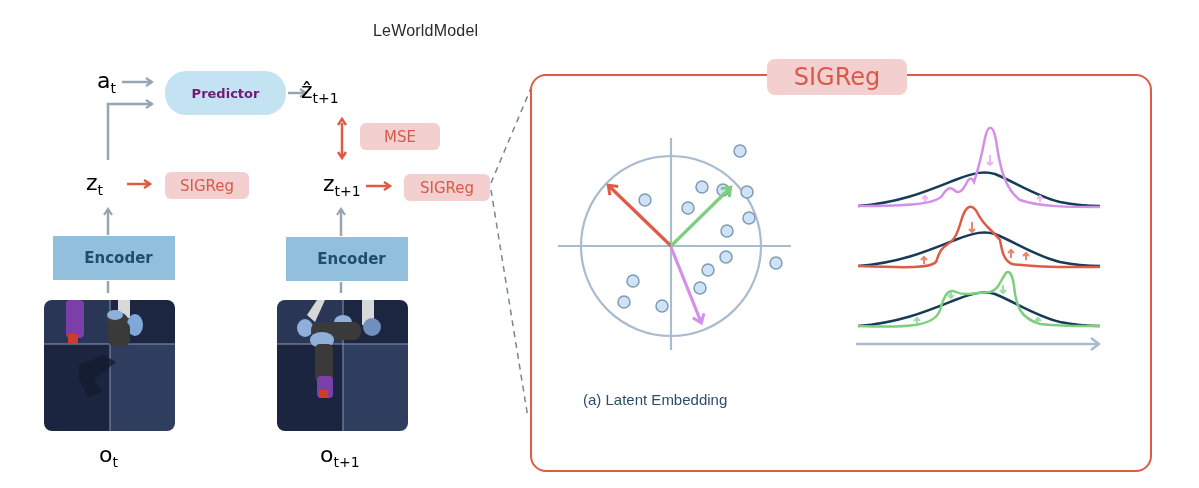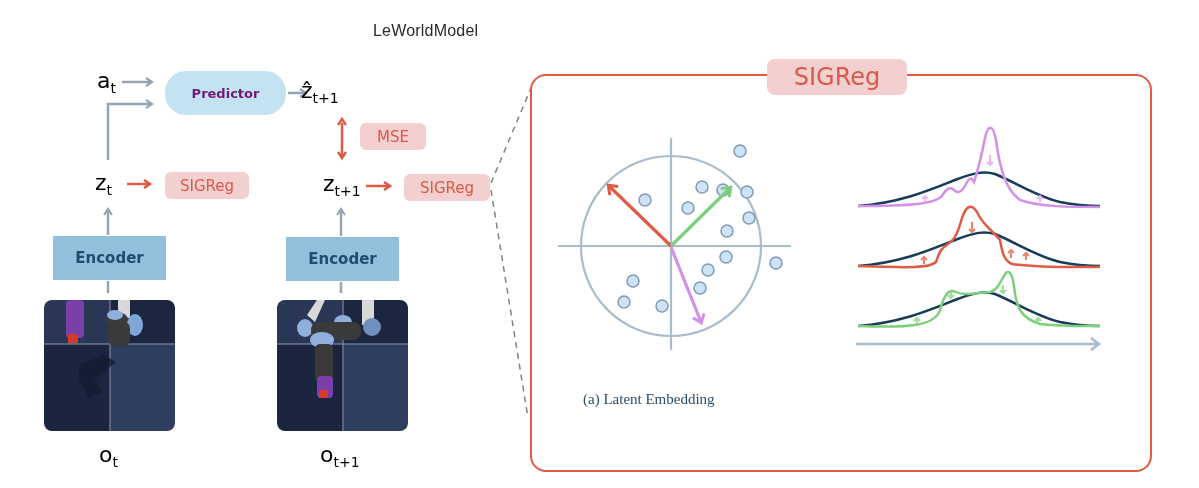--- a/index.html
+++ b/index.html
@@ -2,25 +2,25 @@
 <html><head>
 <meta charset="utf-8">
 <style>
   html, body { margin: 0; padding: 0; background: #ffffff; }
   body { width: 1199px; height: 488px; position: relative; overflow: hidden; font-family: "DejaVu Sans", sans-serif; }
   .abs { position: absolute; }
   .title { left: 373px; top: 22px; font-size: 16px; color: #2a2a2a; font-family: "Liberation Sans", sans-serif; letter-spacing: 0.2px; }
   .var { font-family: "DejaVu Sans", sans-serif; color: #000000; font-size: 22px; line-height: 1; }
   .var sub { font-size: 14px; vertical-align: -5px; }
   .box-blue { background: #c3e3f3; color: #701a75; font-weight: bold; font-size: 13px; display: flex; align-items: center; justify-content: center; font-family: "DejaVu Sans", sans-serif; border-radius: 21px; }
-  .box-enc { background: #92bfdb; color: #1f4d6e; font-weight: bold; font-size: 15px; display: flex; align-items: center; justify-content: center; font-family: "DejaVu Sans", sans-serif; }
+  .box-enc { background: #92bfdb; color: #1f4d6e; font-weight: bold; font-size: 15px; display: flex; align-items: center; justify-content: center; font-family: "DejaVu Sans", sans-serif; padding-left: 9px; }
   .pill { background: #f4cfcf; color: #d95a48; font-size: 15px; border-radius: 6px; display: flex; align-items: center; justify-content: center; font-family: "DejaVu Sans", sans-serif; }
   .panel { left: 530px; top: 74px; width: 622px; height: 398px; border: 2px solid #de5b45; border-radius: 16px; box-sizing: border-box; }
   .panel-pill { left: 767px; top: 59px; width: 140px; height: 36px; font-size: 24px; border-radius: 8px; }
-  .caption { color: #2c4d6a; font-size: 15px; line-height: 21px; font-family: Liberation Serif, serif; }
+  .caption { color: #2c4d6a; font-size: 15px; line-height: 21px; font-family: Liberation Sans, sans-serif; }
   .robot { border-radius: 8px; overflow: hidden; }
   svg { position: absolute; left: 0; top: 0; }
 </style>
 </head>
 <body>
 
 <div class="abs title">LeWorldModel</div>
 
 <svg width="1199" height="488">
   <defs>
@@ -52,23 +52,23 @@
   <line x1="108" y1="281" x2="108" y2="293" stroke="#97a4b1" stroke-width="2.5"></line>
   <line x1="341" y1="282" x2="341" y2="293" stroke="#97a4b1" stroke-width="2.5"></line>
 
   <line x1="491" y1="183" x2="531" y2="88" stroke="#7a8490" stroke-width="1.5" stroke-dasharray="6,5"></line>
   <line x1="491" y1="190" x2="528" y2="418" stroke="#7a8490" stroke-width="1.5" stroke-dasharray="6,5"></line>
 </svg>
 
 <div class="abs var" style="left:97px; top:70px;"><span>a</span><sub>t</sub></div>
 <div class="abs box-blue" style="left:165px; top:71px; width:121px; height:44px;">Predictor</div>
 <div class="abs var" style="left:301px; top:80px;"><span>ẑ</span><sub>t+1</sub></div>
-<div class="abs pill" style="left:360px; top:123px; width:66px; height:27px;">MSE</div>
+<div class="abs pill" style="left:360px; top:123px; width:80px; height:27px;">MSE</div>
 
-<div class="abs var" style="left:95px; top:172px;"><span>z</span><sub>t</sub></div>
+<div class="abs var" style="left:86px; top:172px;"><span>z</span><sub>t</sub></div>
 <div class="abs pill" style="left:165px; top:172px; width:84px; height:27px;">SIGReg</div>
 <div class="abs var" style="left:323px; top:173px;"><span>z</span><sub>t+1</sub></div>
 <div class="abs pill" style="left:404px; top:174px; width:86px; height:27px;">SIGReg</div>
 
 <div class="abs box-enc" style="left:53px; top:236px; width:113px; height:44px;">Encoder</div>
 <div class="abs box-enc" style="left:286px; top:237px; width:113px; height:44px;">Encoder</div>
 
 <div class="abs robot" style="left:44px; top:300px; width:131px; height:131px;">
   <svg width="131" height="131" viewBox="0 0 131 131">
     <rect x="0" y="0" width="66" height="44" fill="#2a3655"></rect>

